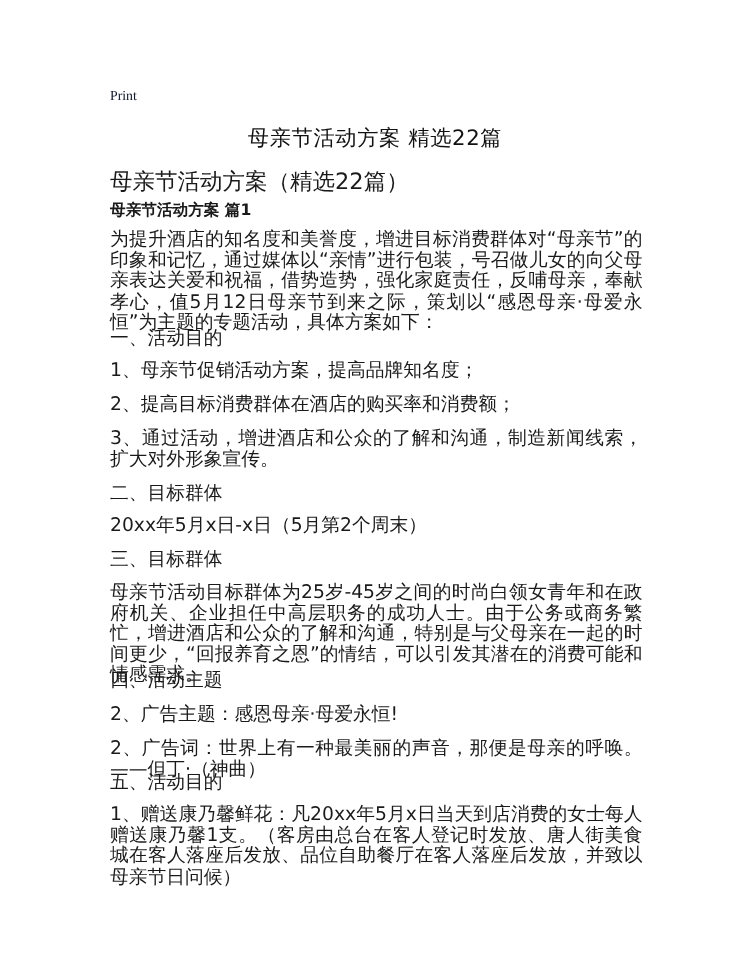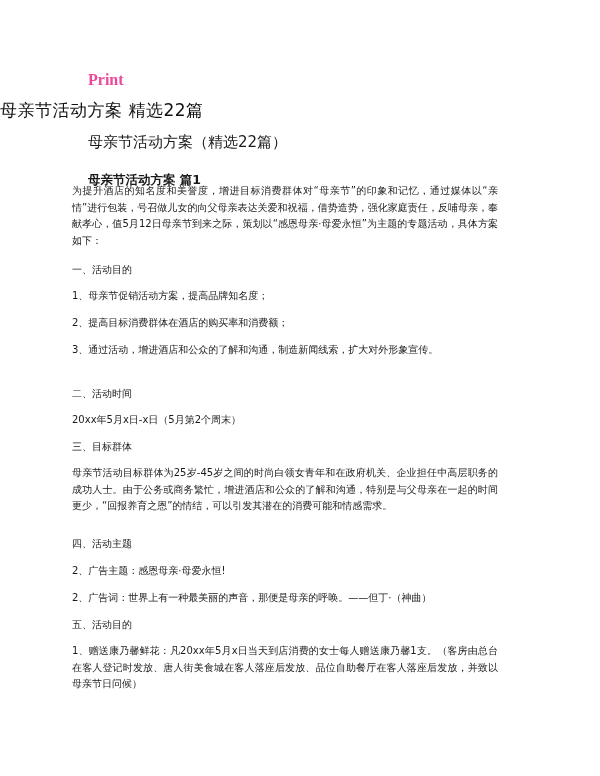--- a/index.html
+++ b/index.html
@@ -1,37 +1,37 @@
 <!DOCTYPE html>
 <html><head>
   <meta charset="utf-8">
   <style>
     html, body { margin: 0; padding: 0; background: #ffffff; }
     body { width: 600px; height: 776px; overflow: hidden; position: relative;
       font-family: "DejaVu Sans", sans-serif; color: #1a1a1a; }
-    .print { position: absolute; left: 88px; top: 71px; font-family: "Liberation Serif", serif; font-size: 16px; color: #ec4899; font-weight: bold; }
-    .title { position: absolute; left: 0; width: 600px; top: 99px; text-align: left; font-size: 17px; color: #111; letter-spacing: 0.5px; }
-    .sub { position: absolute; left: 88px; top: 133px; font-size: 15px; }
-    .h1 { position: absolute; left: 88px; top: 160px; font-size: 12.5px; font-weight: bold; margin-top: 12px; }
-    .p { position: absolute; left: 72px; width: 426px; font-size: 10px; line-height: 16.5px; text-align: justify; }
+    .print { position: absolute; left: 88px; top: 71px; font-family: "Liberation Serif", serif; font-size: 11px; color: #0f172a; }
+    .title { position: absolute; left: 0; width: 600px; top: 99px; text-align: center; font-size: 17px; color: #111; letter-spacing: 0.5px; }
+    .sub { position: absolute; left: 88px; top: 133px; font-size: 18px; }
+    .h1 { position: absolute; left: 88px; top: 160px; font-size: 12.5px; font-weight: bold; }
+    .p { position: absolute; left: 88px; width: 426px; font-size: 15px; line-height: 16.5px; text-align: justify; }
   </style>
 </head>
 <body>
 
 <div class="print">Print</div>
 <div class="title">母亲节活动方案 精选22篇</div>
 <div class="sub">母亲节活动方案（精选22篇）</div>
 <div class="h1">母亲节活动方案 篇1</div>
 
 <div class="p" style="top:183px">为提升酒店的知名度和美誉度，增进目标消费群体对“母亲节”的印象和记忆，通过媒体以“亲情”进行包装，号召做儿女的向父母亲表达关爱和祝福，借势造势，强化家庭责任，反哺母亲，奉献孝心，值5月12日母亲节到来之际，策划以“感恩母亲·母爱永恒”为主题的专题活动，具体方案如下：</div>
 <div class="p" style="top:262px">一、活动目的</div>
 <div class="p" style="top:288px">1、母亲节促销活动方案，提高品牌知名度；</div>
 <div class="p" style="top:315px">2、提高目标消费群体在酒店的购买率和消费额；</div>
 <div class="p" style="top:342px">3、通过活动，增进酒店和公众的了解和沟通，制造新闻线索，扩大对外形象宣传。</div>
-<div class="p" style="top:386px">二、活动时间</div>
+<div class="p" style="top:386px">二、目标群体</div>
 <div class="p" style="top:412px">20xx年5月x日-x日（5月第2个周末）</div>
 <div class="p" style="top:439px">三、目标群体</div>
 <div class="p" style="top:465px">母亲节活动目标群体为25岁-45岁之间的时尚白领女青年和在政府机关、企业担任中高层职务的成功人士。由于公务或商务繁忙，增进酒店和公众的了解和沟通，特别是与父母亲在一起的时间更少，“回报养育之恩”的情结，可以引发其潜在的消费可能和情感需求。</div>
 <div class="p" style="top:536px">四、活动主题</div>
 <div class="p" style="top:563px">2、广告主题：感恩母亲·母爱永恒!</div>
 <div class="p" style="top:590px">2、广告词：世界上有一种最美丽的声音，那便是母亲的呼唤。——但丁·（神曲）</div>
 <div class="p" style="top:617px">五、活动目的</div>
 <div class="p" style="top:643px">1、赠送康乃馨鲜花：凡20xx年5月x日当天到店消费的女士每人赠送康乃馨1支。（客房由总台在客人登记时发放、唐人街美食城在客人落座后发放、品位自助餐厅在客人落座后发放，并致以母亲节日问候）</div>
 
 </body></html>

